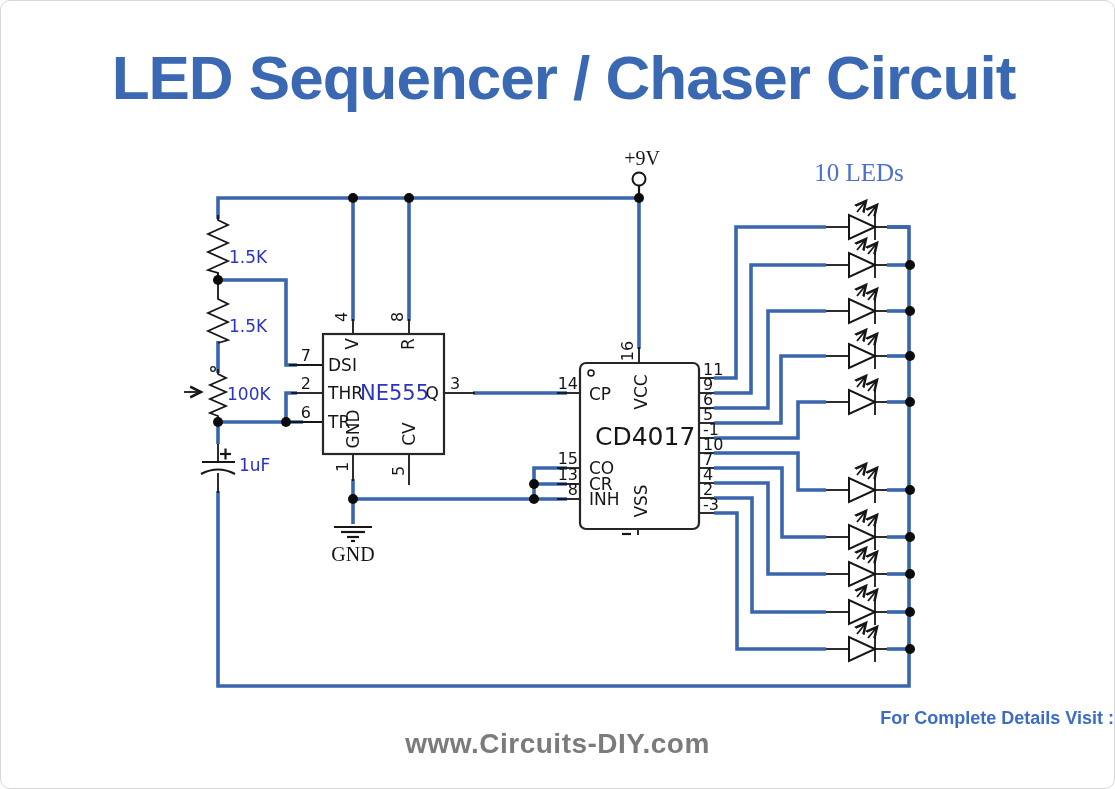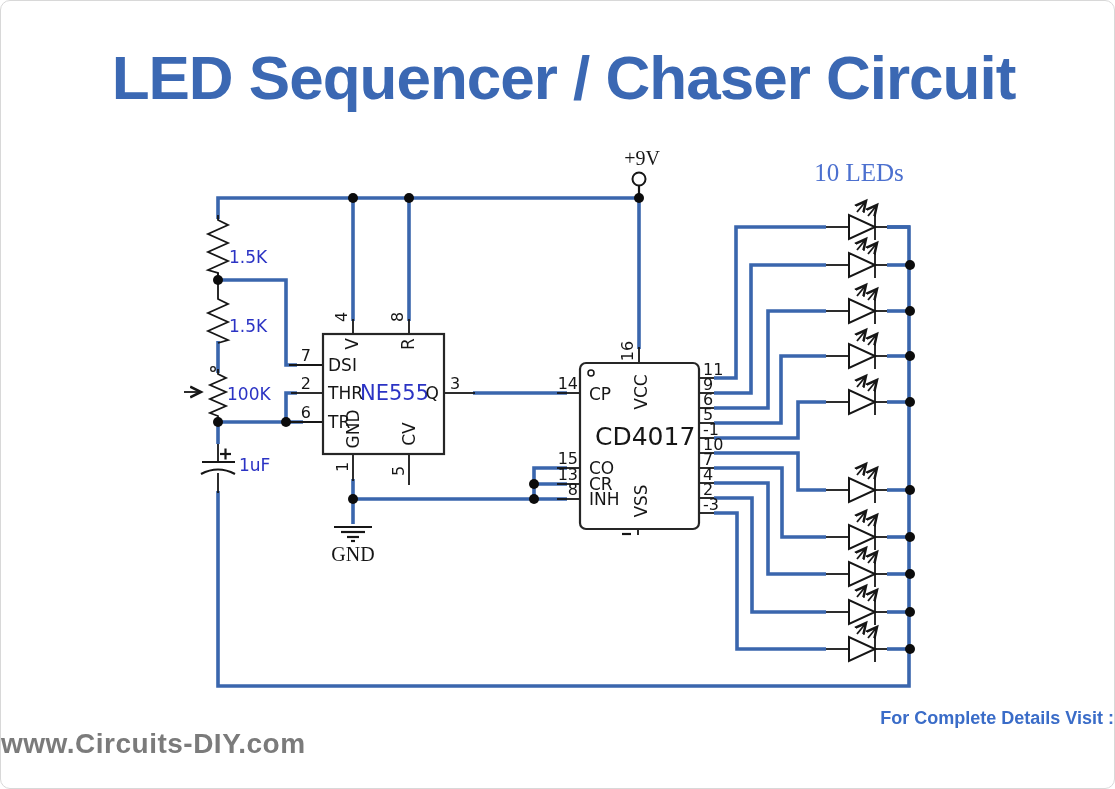--- a/index.html
+++ b/index.html
@@ -1,19 +1,19 @@
 <!DOCTYPE html>
 <html style="--wire: #3a66ad; --value-blue: #2b33c4; --title-blue: #3b68b3; --footer-blue: #3a6cc8; --footer-gray: #7b7b7b; --led-label: #4c70cf;"><head>
 <meta charset="utf-8">
 <style>
   html,body{margin:0;padding:0;background:#ffffff;width:1115px;height:789px;overflow:hidden;}
   #canvas{position:relative;width:1115px;height:789px;background:#fff;border:1px solid #d8d8d8;border-radius:10px;box-sizing:border-box;font-family:"Liberation Sans",sans-serif;}
   #title{position:absolute;top:46px;left:0;width:100%;text-align:center;font-size:62px;font-weight:bold;letter-spacing:-1px;color:var(--title-blue);line-height:1;margin-left:6px;}
   #footer1{position:absolute;top:707px;left:0;width:100%;text-align:right;font-size:18px;font-weight:bold;color:var(--footer-blue);}
-  #footer2{position:absolute;top:727px;left:0;width:100%;text-align:left;font-size:28px;font-weight:bold;color:var(--footer-gray);letter-spacing:0.5px;}
+  #footer2{position:absolute;top:727px;left:0;width:100%;text-align:center;font-size:28px;font-weight:bold;color:var(--footer-gray);letter-spacing:0.5px;}
   svg{position:absolute;left:0;top:0;}
   svg text{font-family:"DejaVu Sans","Liberation Sans",sans-serif;fill:#161616;}
   .w{stroke:var(--wire);stroke-width:3.6;fill:none;}
   .k{stroke:#161616;stroke-width:1.8;fill:none;}
   .k2{stroke:#161616;stroke-width:2.2;fill:none;}
   .icbox{fill:#ffffff;stroke:#262626;stroke-width:2.2;}
   .dot{fill:#0c0c0c;}
   .pin{font-size:16px;}
   .pname{font-size:17px;}
   .serif{font-family:"Liberation Serif","DejaVu Serif",serif;}

